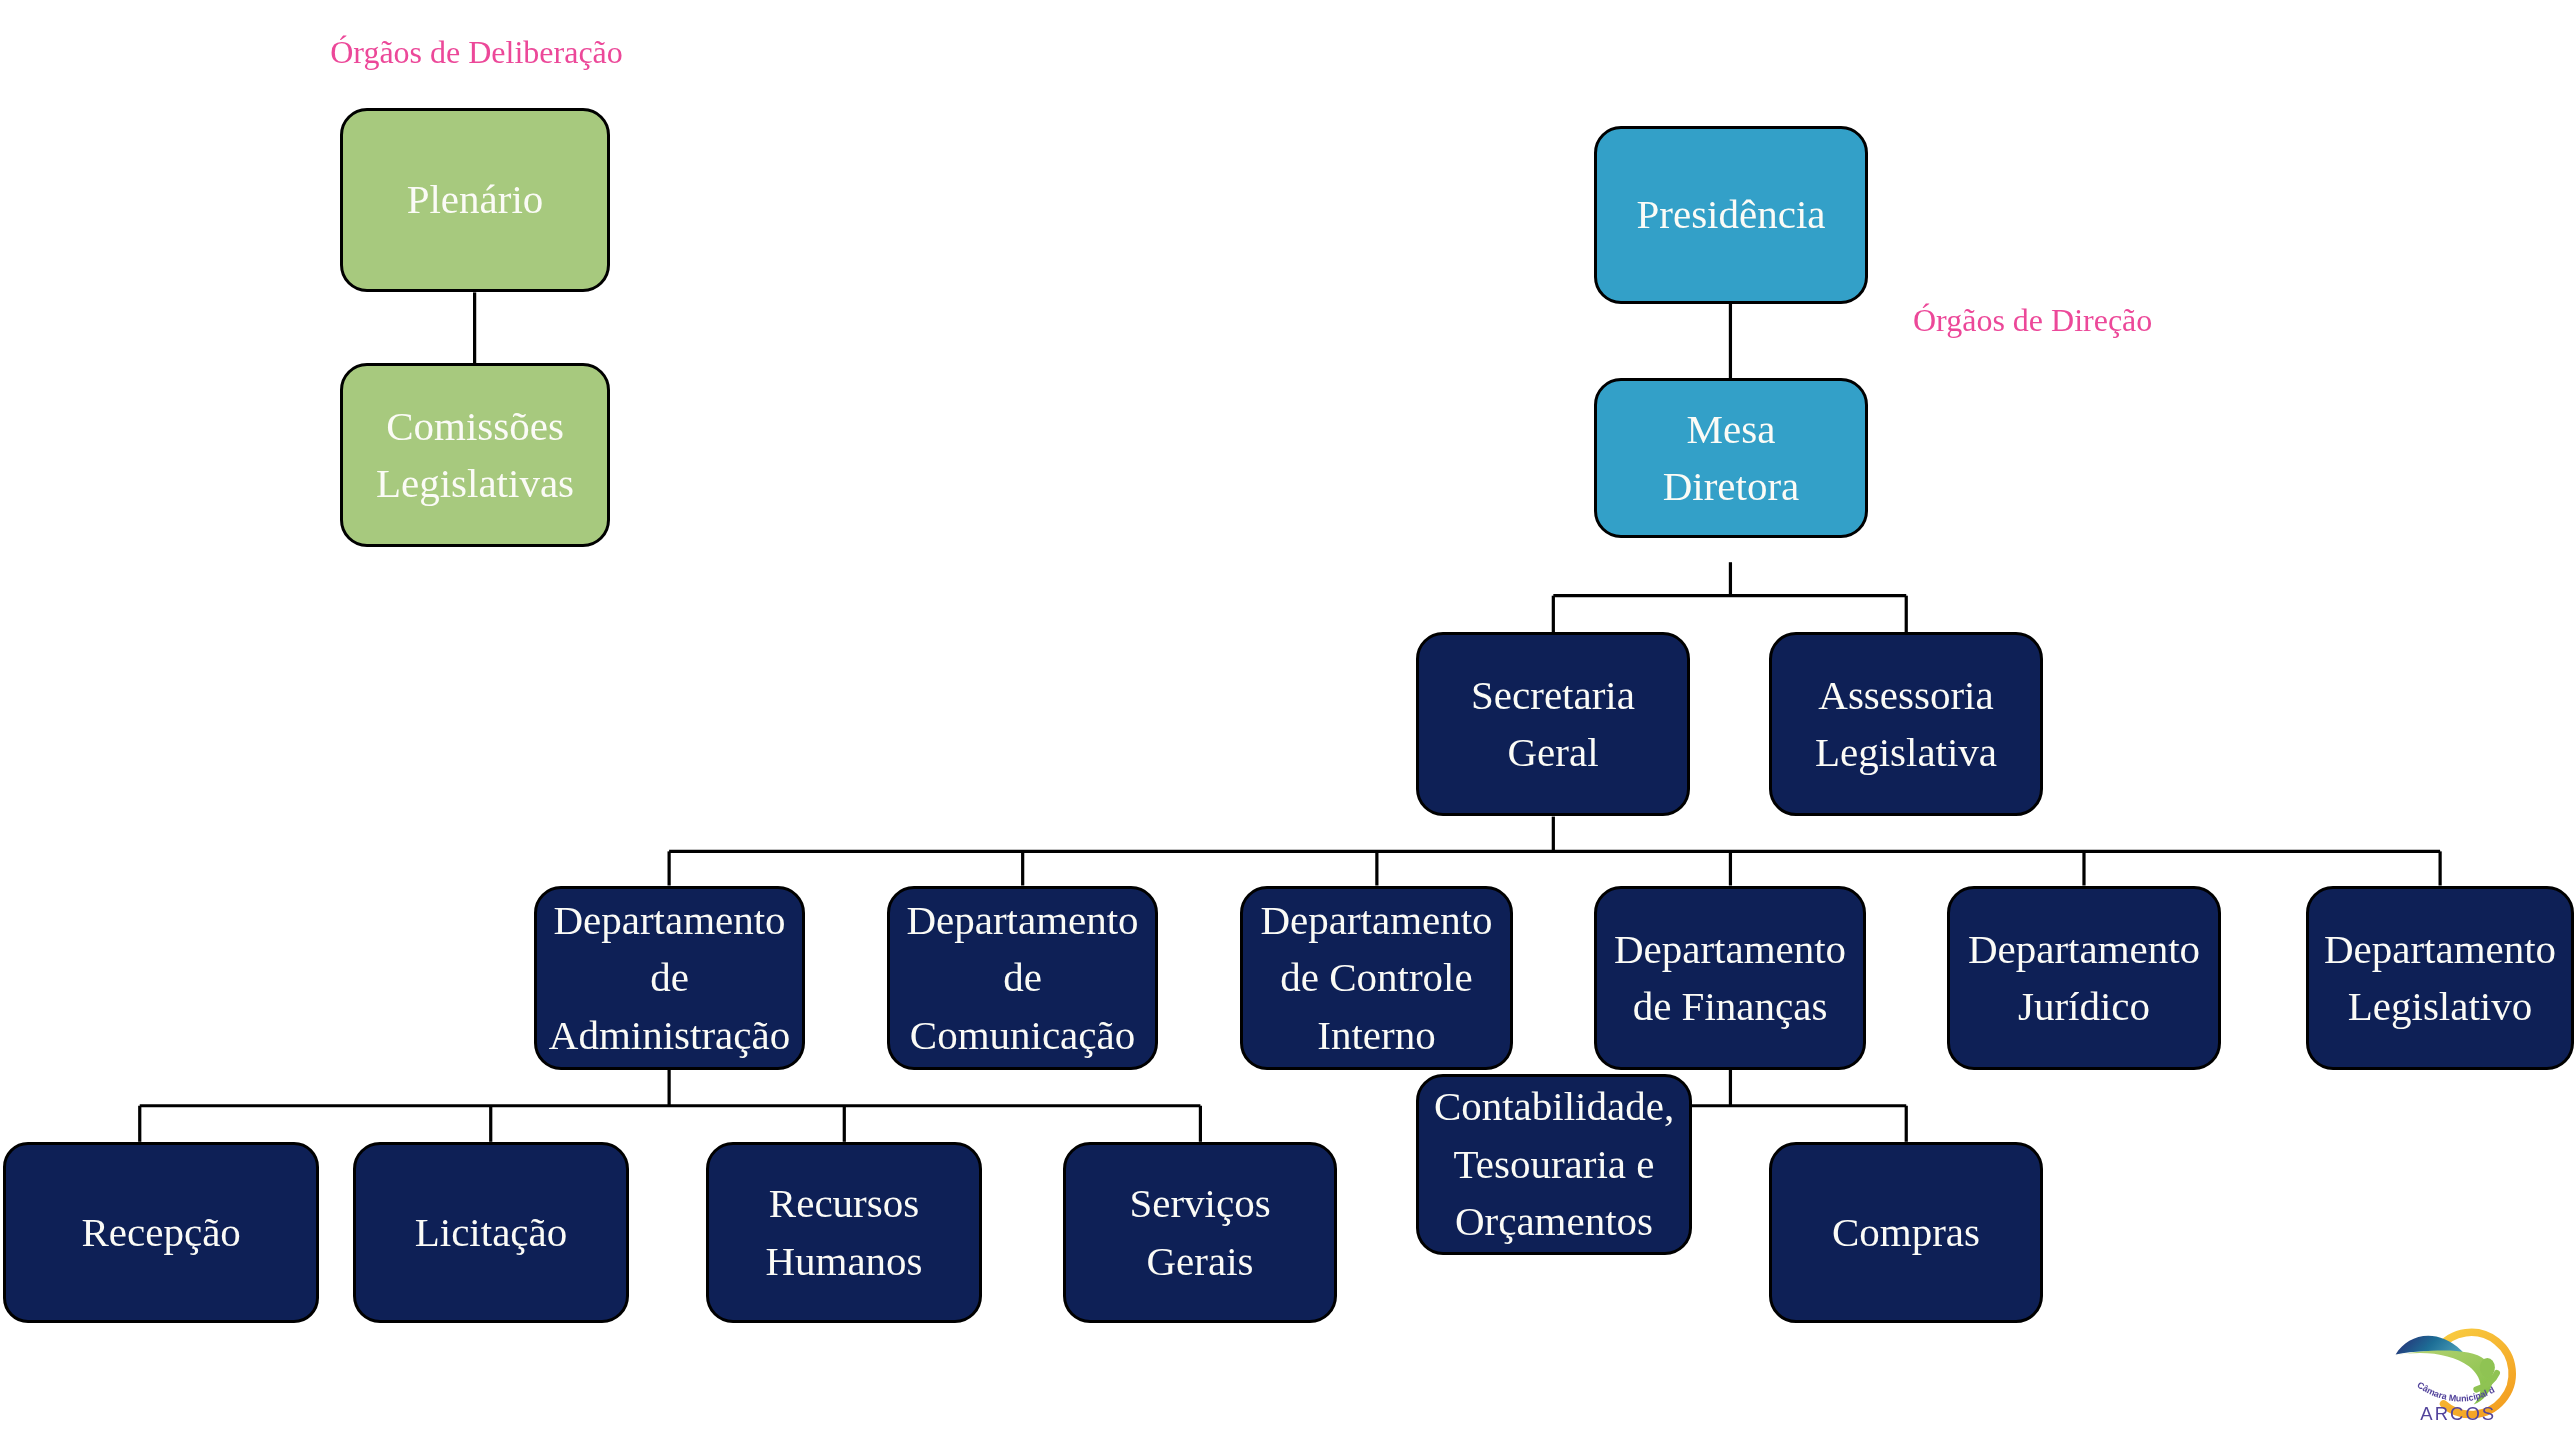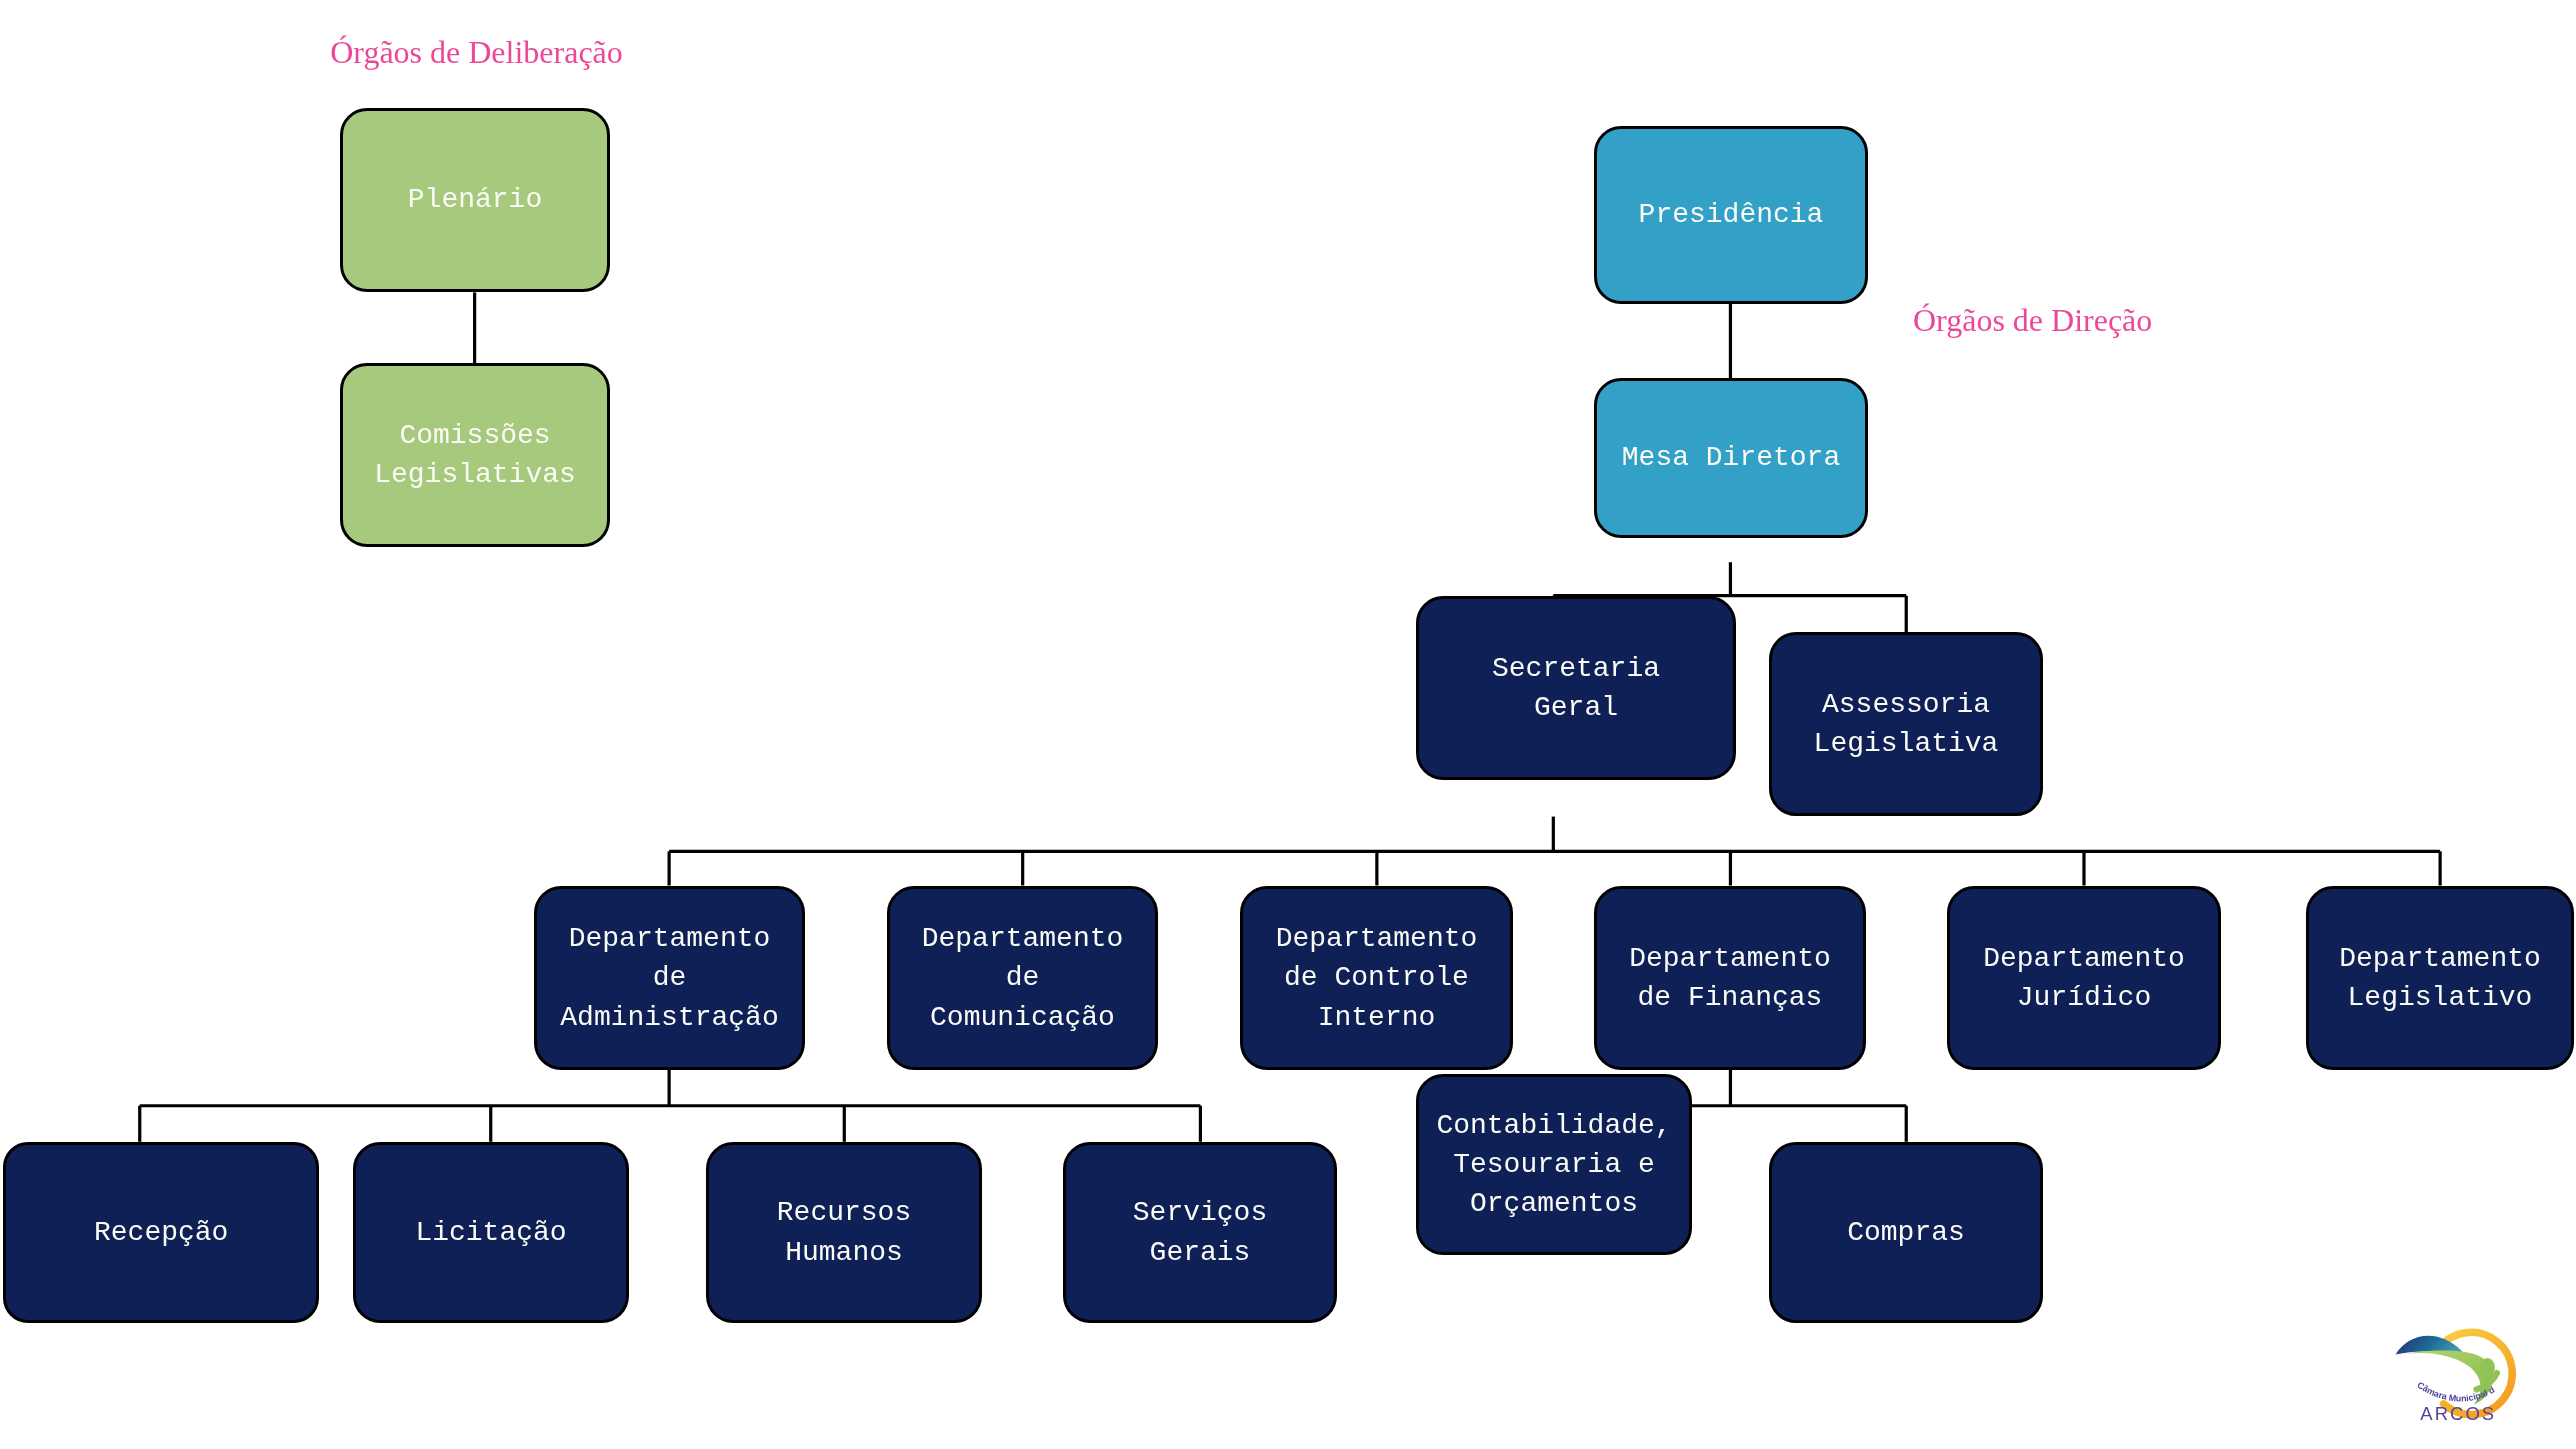--- a/index.html
+++ b/index.html
@@ -12,25 +12,24 @@
   }
   .connectors{position:absolute;left:0;top:0;width:2576px;height:1449px;}
   .node{
     position:absolute;
     box-sizing:border-box;
     border:3.2px solid #000000;
     border-radius:27px;
     display:flex;align-items:center;justify-content:center;
     text-align:center;
     color:#fbfbf6;
-    font-size:28px;
+    font-size:41px;
     line-height:1.4;
     white-space:pre-line;
     padding:0 23px;
-    font-family:Liberation Mono, monospace;
   }
   .node.green{background:#a7c97e;}
   .node.blue{background:#33a0c8;}
   .node.navy{background:#0e2056;}
   .section-title{
     position:absolute;
     color:#ec4899;
     font-weight:normal;
     font-size:32px;
     line-height:1.35;
@@ -76,21 +75,21 @@
   <div class="section-title centered" style="left:277px;top:31px;width:399px;">Órgãos de Deliberação</div>
   <div class="section-title" style="left:1913px;top:299px;">Órgãos de Direção</div>
 
   <div class="node green" style="left:340px;top:108px;width:270px;height:184px;">Plenário</div>
   <div class="node green" style="left:340px;top:363px;width:270px;height:184px;">Comissões
 Legislativas</div>
 
   <div class="node blue" style="left:1594px;top:126px;width:274px;height:178px;">Presidência</div>
   <div class="node blue" style="left:1594px;top:378px;width:274px;height:160px;">Mesa Diretora</div>
 
-  <div class="node navy" style="left:1416px;top:596px;width:320px;height:184px;">Secretaria Geral</div>
+  <div class="node navy" style="left:1416px;top:632px;width:274px;height:184px;">Secretaria Geral</div>
   <div class="node navy" style="left:1769px;top:632px;width:274px;height:184px;">Assessoria
 Legislativa</div>
 
   <div class="node navy" style="left:534px;top:886px;width:271px;height:184px;">Departamento
 de
 Administração</div>
   <div class="node navy" style="left:887px;top:886px;width:271px;height:184px;">Departamento
 de
 Comunicação</div>
   <div class="node navy" style="left:1240px;top:886px;width:273px;height:184px;">Departamento

